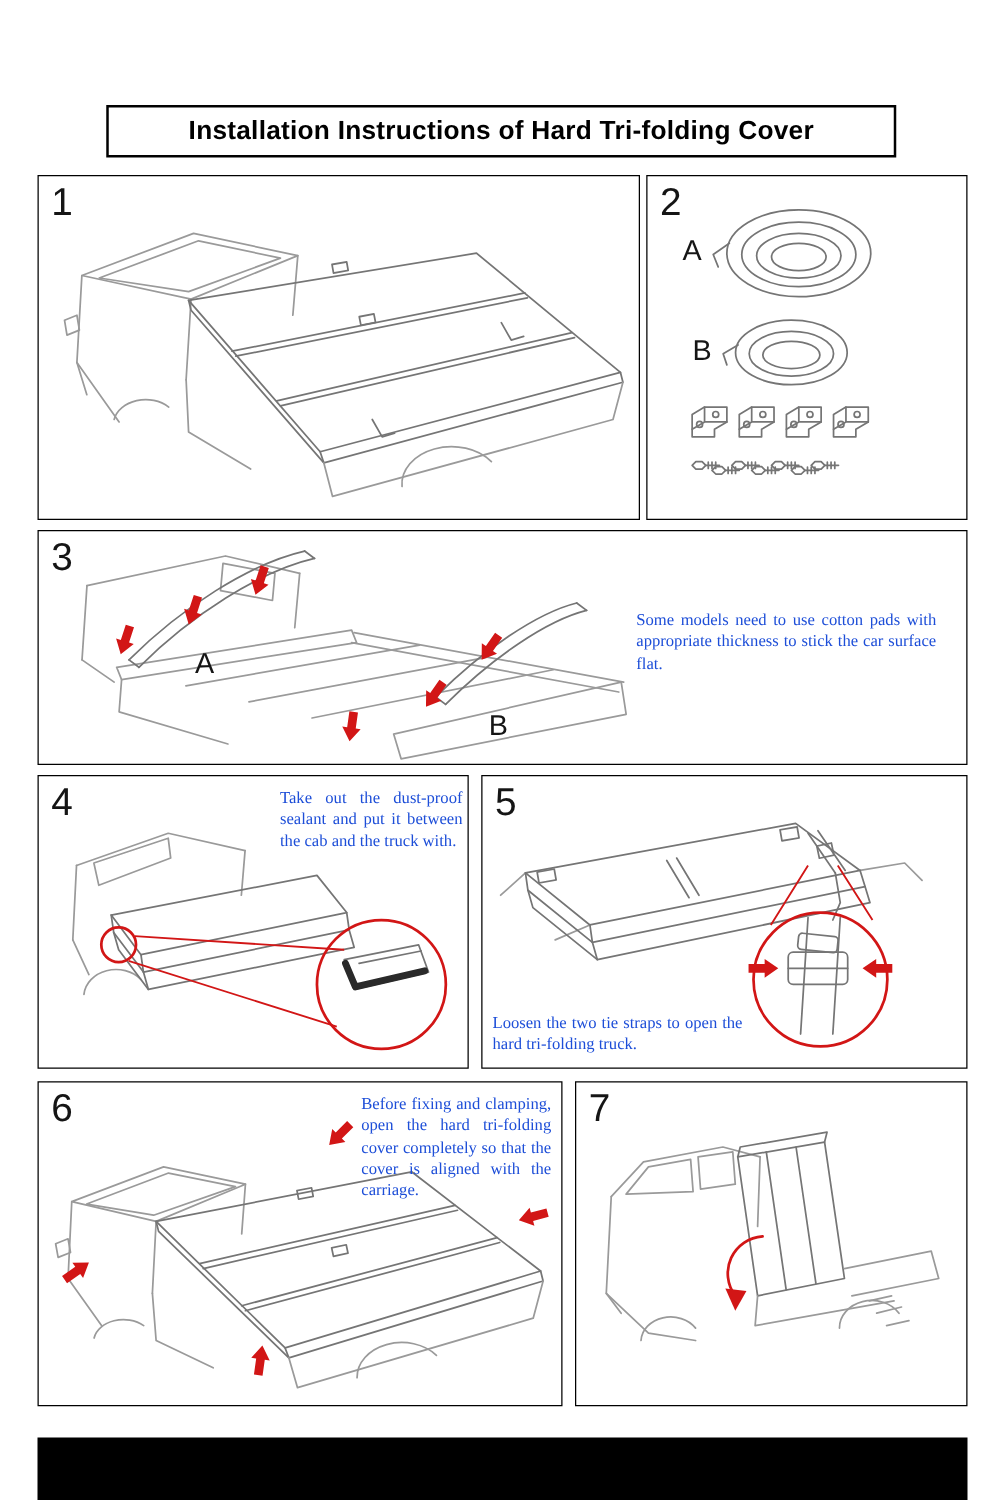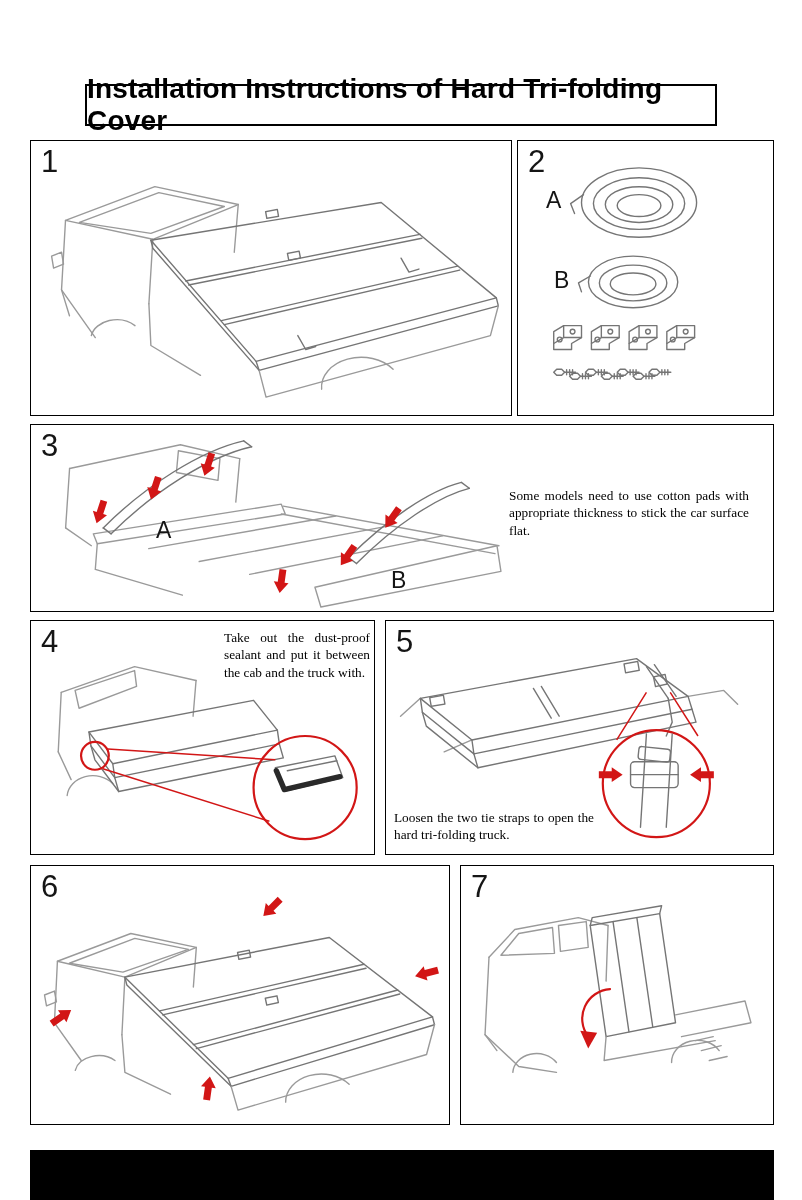--- a/index.html
+++ b/index.html
@@ -6,37 +6,37 @@
   html,body { background:#ffffff; }
   .page {
     position:relative; width:802px; height:1200px; background:#fff;
     font-family:"Liberation Sans", sans-serif; overflow:hidden; color:#000;
   }
   .titlebox {
     position:absolute; left:85px; top:84px; width:632px; height:42px;
     border:2px solid #000; display:flex; align-items:center; justify-content:center;
     background:#fff;
   }
-  .titlebox h1 { font-size:28px; font-weight:bold; letter-spacing:.2px; }
+  .titlebox h1 { font-size:21px; font-weight:bold; letter-spacing:.2px; }
   .panel { position:absolute; border:1.7px solid #000; background:#fff; overflow:hidden; }
   #p1 { left:30px;  top:140px; width:482px; height:276px; }
   #p2 { left:517px; top:140px; width:257px; height:276px; }
   #p3 { left:30px;  top:424px; width:744px; height:188px; }
   #p4 { left:30px;  top:620px; width:345px; height:235px; }
   #p5 { left:385px; top:620px; width:389px; height:235px; }
   #p6 { left:30px;  top:865px; width:420px; height:260px; }
   #p7 { left:460px; top:865px; width:314px; height:260px; }
   .pnum {
     position:absolute; left:10px; top:3px; font-size:31px; font-weight:400;
     color:#151515; z-index:3;
   }
   .biglabel { position:absolute; font-size:23px; color:#151515; z-index:3; }
   .note {
     position:absolute; font-family:"Liberation Serif", serif; font-size:13.3px;
-    line-height:1.3; text-align:justify; color:#000000; z-index:3;
+    line-height:1.3; text-align:justify; color:#1d4ed8; z-index:3;
   }
   svg.art { position:absolute; left:0; top:0; width:100%; height:100%; z-index:1; }
   .ln  { fill:none; stroke:#9a9a9a; stroke-width:1.4; stroke-linecap:round; stroke-linejoin:round; }
   .lnd { fill:none; stroke:#757575; stroke-width:1.4; stroke-linecap:round; stroke-linejoin:round; }
   .red   { fill:#d21616; stroke:none; }
   .redln { fill:none; stroke:#d21616; stroke-width:2.2; stroke-linecap:round; }
   .redth { fill:none; stroke:#d21616; stroke-width:1.5; }
   .seal  { fill:none; stroke:#2a2a2a; stroke-width:5.5; stroke-linecap:round; stroke-linejoin:round; }
   .footer { position:absolute; left:30px; top:1150px; width:744px; height:50px; background:#000; }
 </style>
@@ -240,20 +240,21 @@
         <rect class="lnd" x="254" y="128" width="32" height="13" rx="3" transform="rotate(6 270 134)"></rect>
         <path class="lnd" d="M246,155 L294,155"></path>
       </g>
       <use href="#arw5" transform="translate(226,155) rotate(-90)"></use>
       <use href="#arw5" transform="translate(318,155) rotate(90)"></use>
     </svg>
   </div>
 
   <div class="panel" id="p6">
     <div class="pnum">6</div>
+    <div class="note" style="left:258px; top:8px; width:152px;">Before fixing and clamping, open the hard tri-folding cover completely so that the cover is aligned with the carriage.</div>
     <svg class="art" viewBox="0 0 420 260">
       <defs>
         <g id="arw6">
             <polygon class="red" points="-3.5,-12 3.5,-12 3.5,1 7.5,1 0,12 -7.5,1 -3.5,1"></polygon>
           </g>
       </defs>
       <g class="ln">
         <path d="M26,96 L100,68 L166,82 L94,112 Z"></path>
         <path d="M38,98 L104,73 L158,84 L92,107 Z"></path>
         <path d="M26,96 L23,158 M94,112 L91,170 M166,82 L163,122"></path>

